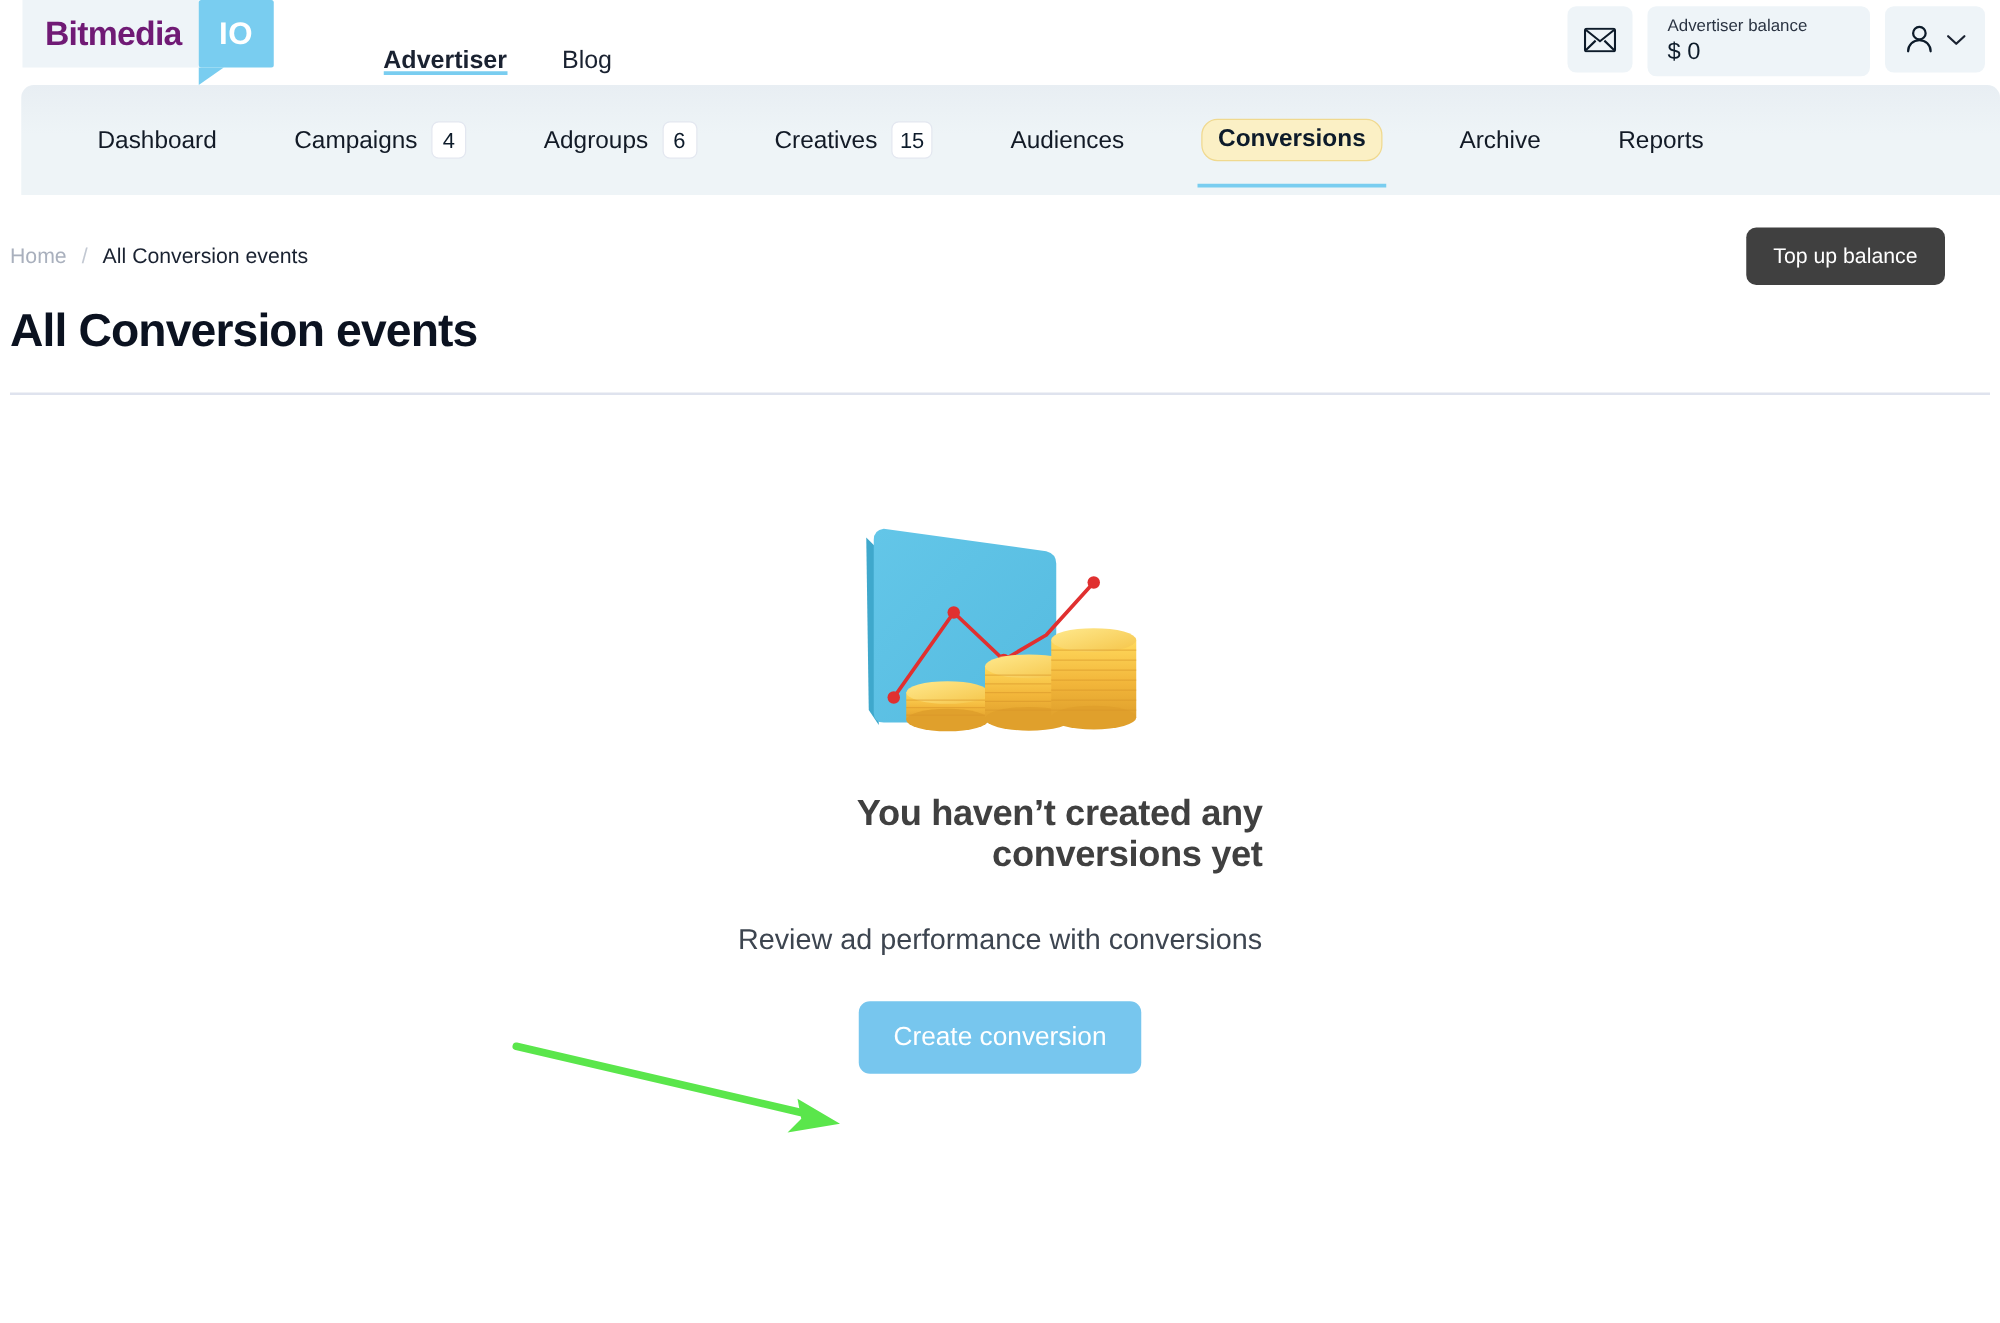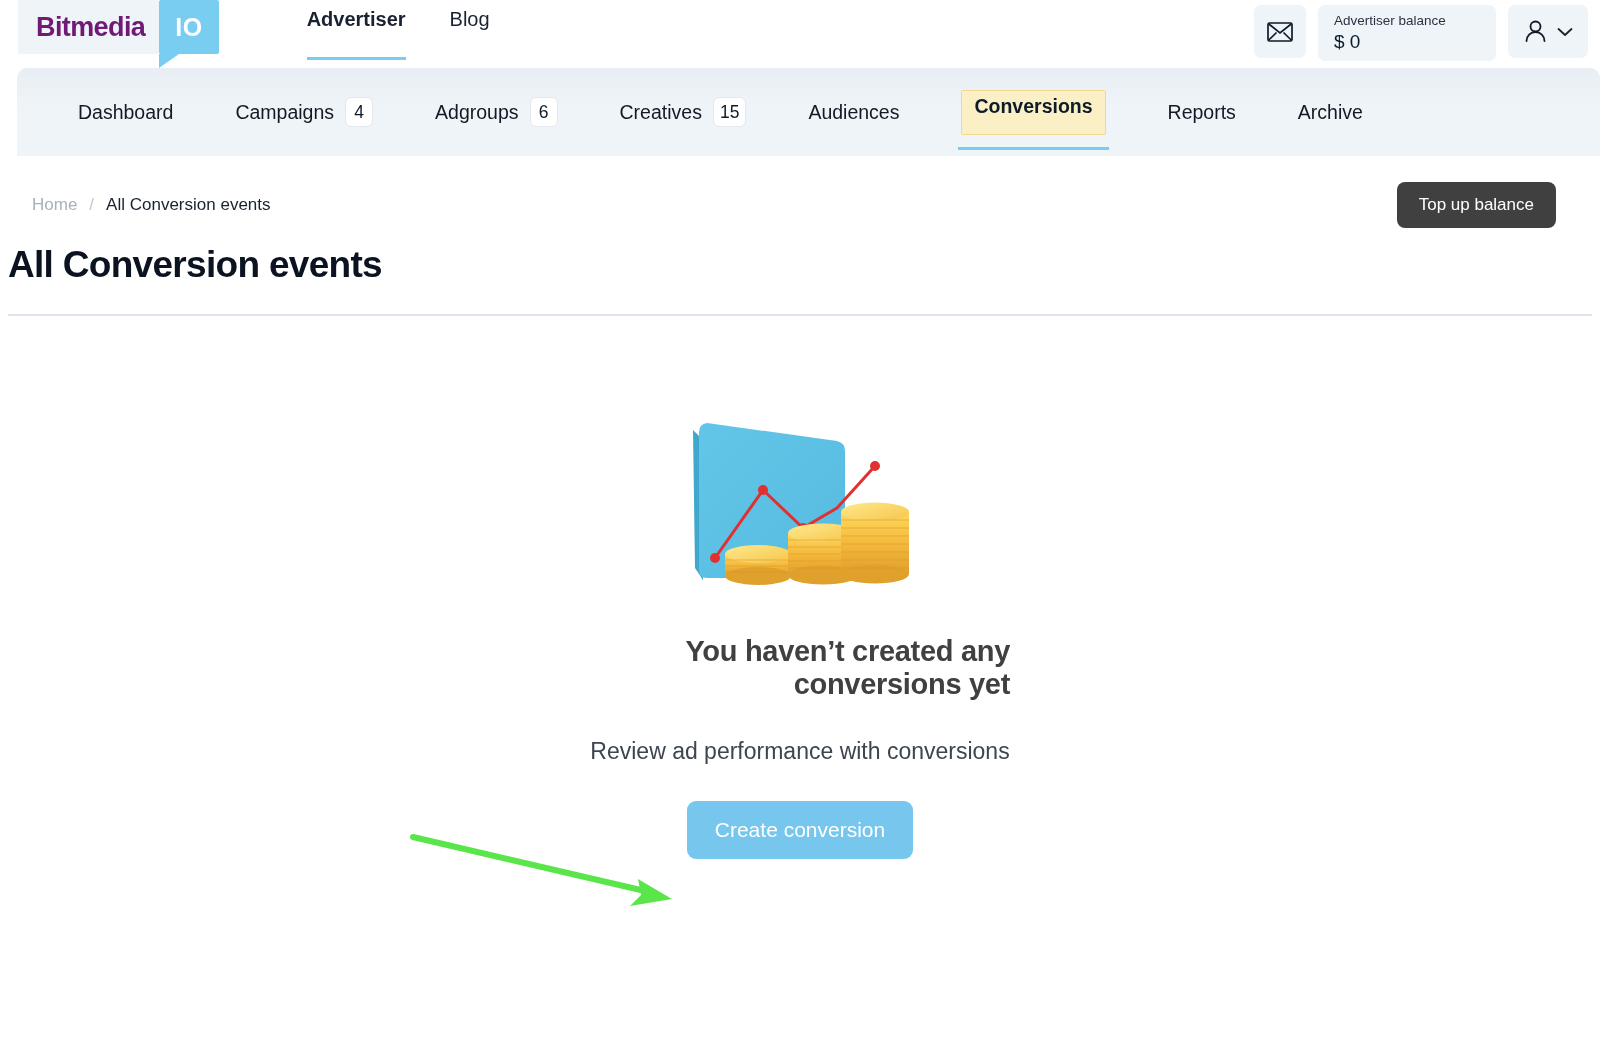--- a/index.html
+++ b/index.html
@@ -66,21 +66,21 @@
     gap: 44px;
     margin-left: 88px;
     height: 68px;
   }
   .main-nav-item {
     position: relative;
     font-size: 20px;
     color: #1a2231;
     height: 52px;
     display: flex;
-    align-items: flex-start;
+    align-items: flex-end;
     cursor: pointer;
   }
   .main-nav-item.active { font-weight: bold; }
   .main-nav-item.active::after {
     content: "";
     position: absolute;
     left: 0; right: 0; bottom: 0;
     height: 3px;
     background: #79cdf0;
   }
@@ -132,22 +132,22 @@
     gap: 11px;
     padding: 0 31px;
     font-size: 19.5px;
     color: #121a26;
     cursor: pointer;
     white-space: nowrap;
   }
   .subnav-label-box {
     background: #fbf0c5;
     border: 1px solid #f0d98f;
-    border-radius: 2px;
-    padding: 4px 12px 16px;
+    border-radius: 13px;
+    padding: 4px 12px 5px;
     font-weight: bold;
     color: #0d1b2a;
   }
   .subnav-item.active::after {
     content: "";
     position: absolute;
     left: 28px; right: 28px; bottom: 0;
     height: 3px;
     background: #79cdf0;
   }
@@ -165,21 +165,20 @@
     padding: 0 6px;
   }
 
   
   .crumb-row {
     display: flex;
     align-items: center;
     justify-content: space-between;
     padding: 26px 44px 0 8px;
     height: 72px;
-    margin-left: 24px;
   }
   .crumbs { display: flex; align-items: center; gap: 12px; font-size: 17px; }
   .crumb-home { color: #a9b0bd; cursor: pointer; }
   .crumb-sep { color: #c2c8d2; }
   .crumb-cur { color: #1a2231; }
 
   .topup-btn {
     background: #404040;
     color: #ffffff;
     border: none;
@@ -321,25 +320,25 @@
 
   <div class="subnav-item">
     <span>Audiences</span>
   </div>
 
   <div class="subnav-item active">
     <span class="subnav-label-box">Conversions</span>
   </div>
 
   <div class="subnav-item">
+    <span>Archive</span>
+  </div>
+
+  <div class="subnav-item">
     <span>Reports</span>
-  </div>
-
-  <div class="subnav-item">
-    <span>Archive</span>
   </div>
 
 </div>
 
 <div class="crumb-row">
   <div class="crumbs">
     <span class="crumb-home">Home</span>
     <span class="crumb-sep">/</span>
     <span class="crumb-cur">All Conversion events</span>
   </div>

